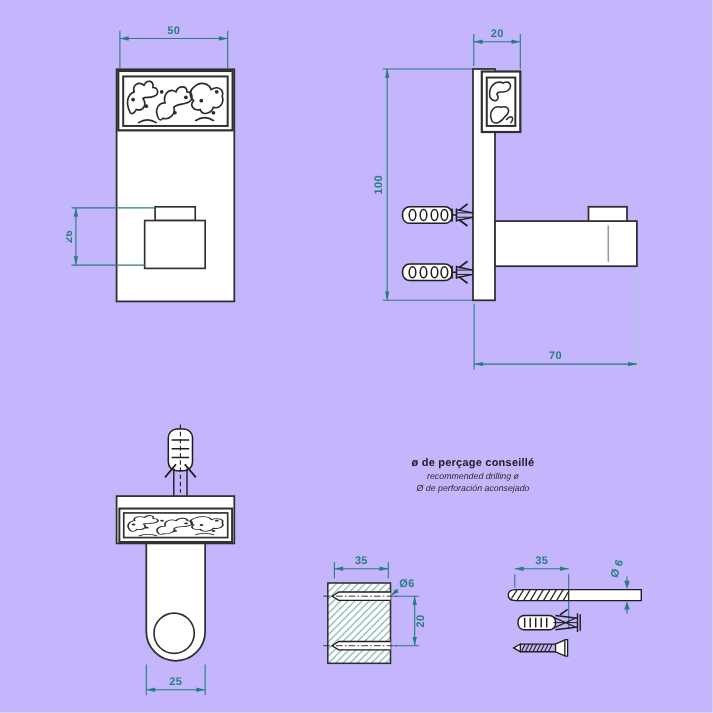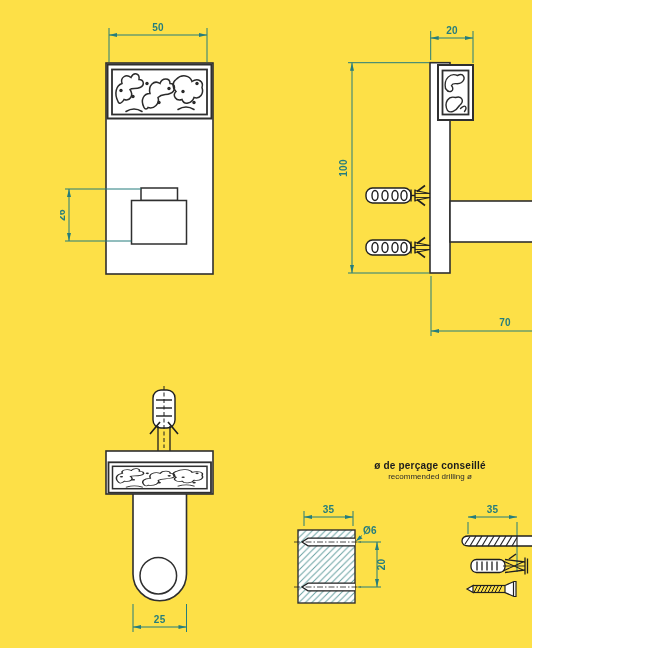--- a/index.html
+++ b/index.html
@@ -1,27 +1,27 @@
 <!DOCTYPE html>
 <html><head>
 <meta charset="utf-8">
 <style>
   html,body{margin:0;padding:0;background:#ffffff;}
   #canvas{
-    position:relative;width:532px;height:648px;background:#fde047;
+    position:relative;width:648px;height:648px;background:#c4b5fd;
     font-family:"Liberation Sans", sans-serif;overflow:hidden;
   }
   .abs{position:absolute;}
   svg text.dim{
     fill:#257d7d;font-family:"Liberation Sans", sans-serif;
     font-size:10px;font-weight:bold;letter-spacing:.3px;
   }
   .note{width:200px;text-align:center;color:#1c1c1c;}
   .note .title{font-size:10px;font-weight:bold;letter-spacing:.2px;margin:0 0 1px 0;}
-  .note .sub{font-size:8px;line-height:1.32;margin:0;color:#2b2b2b;}
+  .note .sub{font-size:8px;font-style:italic;line-height:1.32;margin:0;color:#2b2b2b;}
 </style>
 </head>
 <body>
 
 <div id="canvas">
 
   <svg class="abs" style="left:60px;top:18px" width="220" height="262" viewBox="0 0 220 262">
     <defs>
       <clipPath id="fclip">
           <rect x="0" y="0" width="95" height="45"></rect>
@@ -188,23 +188,24 @@
     <g stroke="#257d7d" stroke-width="1">
       <line x1="55" y1="226" x2="55" y2="254"></line>
       <line x1="108.5" y1="226" x2="108.5" y2="254"></line>
       <line x1="55" y1="249" x2="108.5" y2="249"></line>
       <path d="M55,249 l8,-2 l0,4 z" fill="#257d7d" stroke="none"></path>
       <path d="M108.5,249 l-8,-2 l0,4 z" fill="#257d7d" stroke="none"></path>
     </g>
     <text class="dim" x="81.7" y="245" text-anchor="middle">25</text>
   </svg>
 
-  <div class="abs note" style="left:330px;top:460px">
+  <div class="abs note" style="left:330px;top:416px">
     <p class="title">ø de perçage conseillé</p>
     <p class="sub">recommended drilling ø</p>
+    <p class="sub">Ø de perforación aconsejado</p>
   </div>
 
   <svg class="abs" style="left:288px;top:503px" width="115" height="115" viewBox="0 0 115 115">
     <defs>
       <pattern id="hatch" width="6.5" height="6.5" patternUnits="userSpaceOnUse">
         <path d="M-1.6,1.6 l3.2,-3.2 M0,6.5 L6.5,0 M4.9,8.1 l3.2,-3.2" stroke="#69a2a2" stroke-width="1"></path>
       </pattern>
     </defs>
 
     <g stroke="#257d7d" stroke-width="1">

